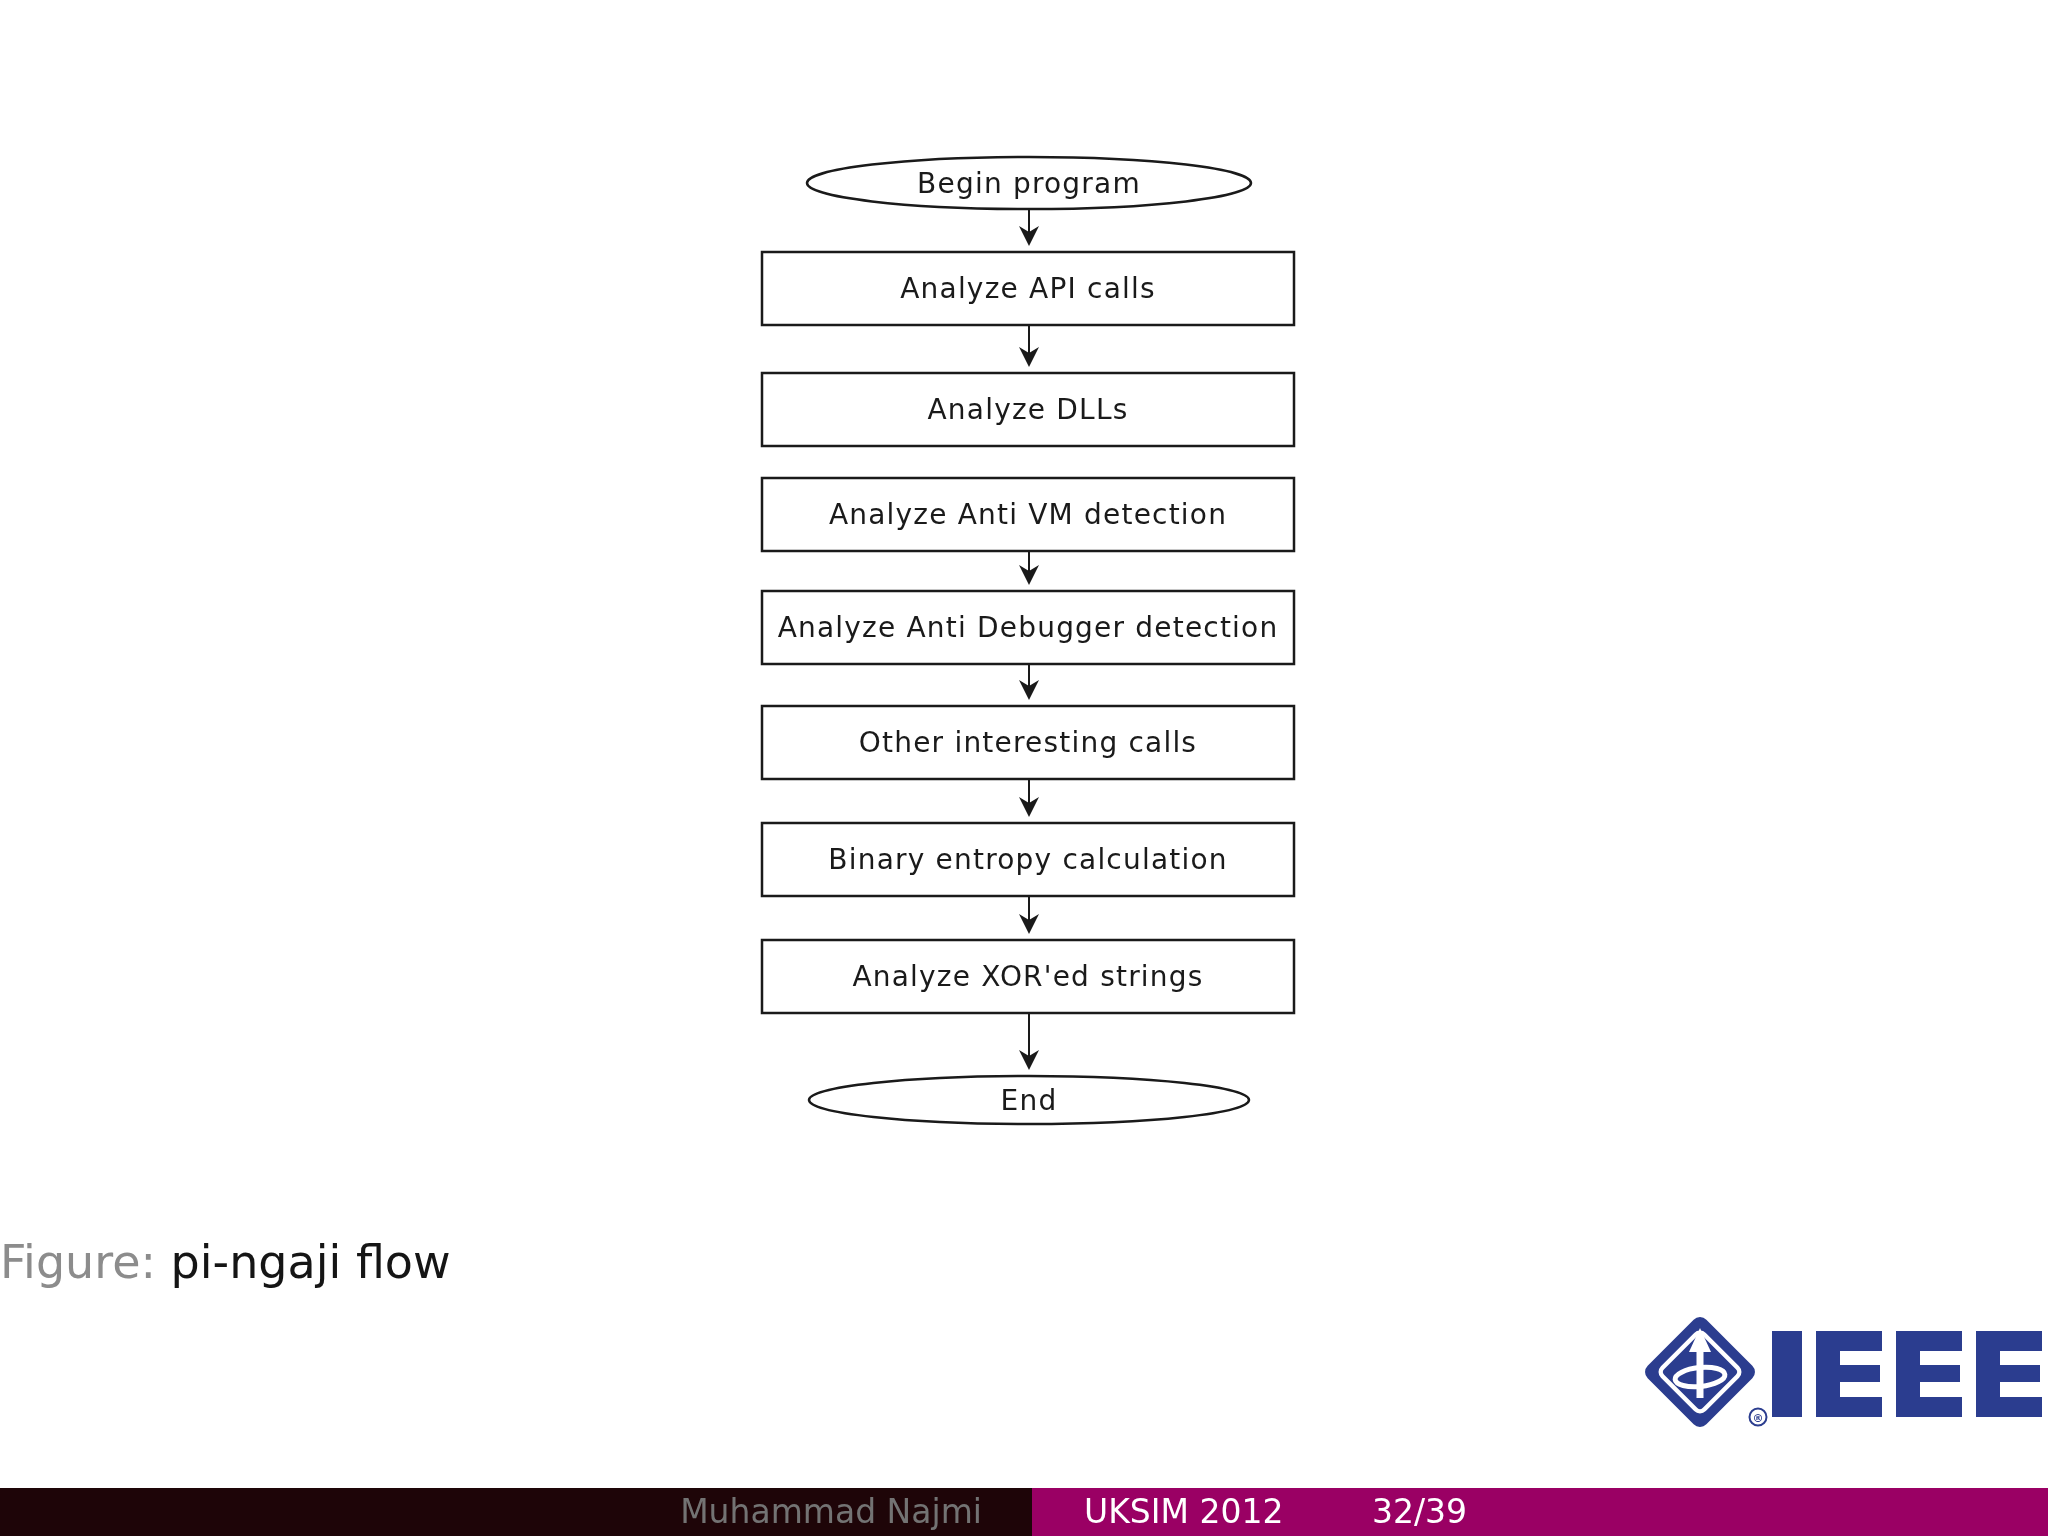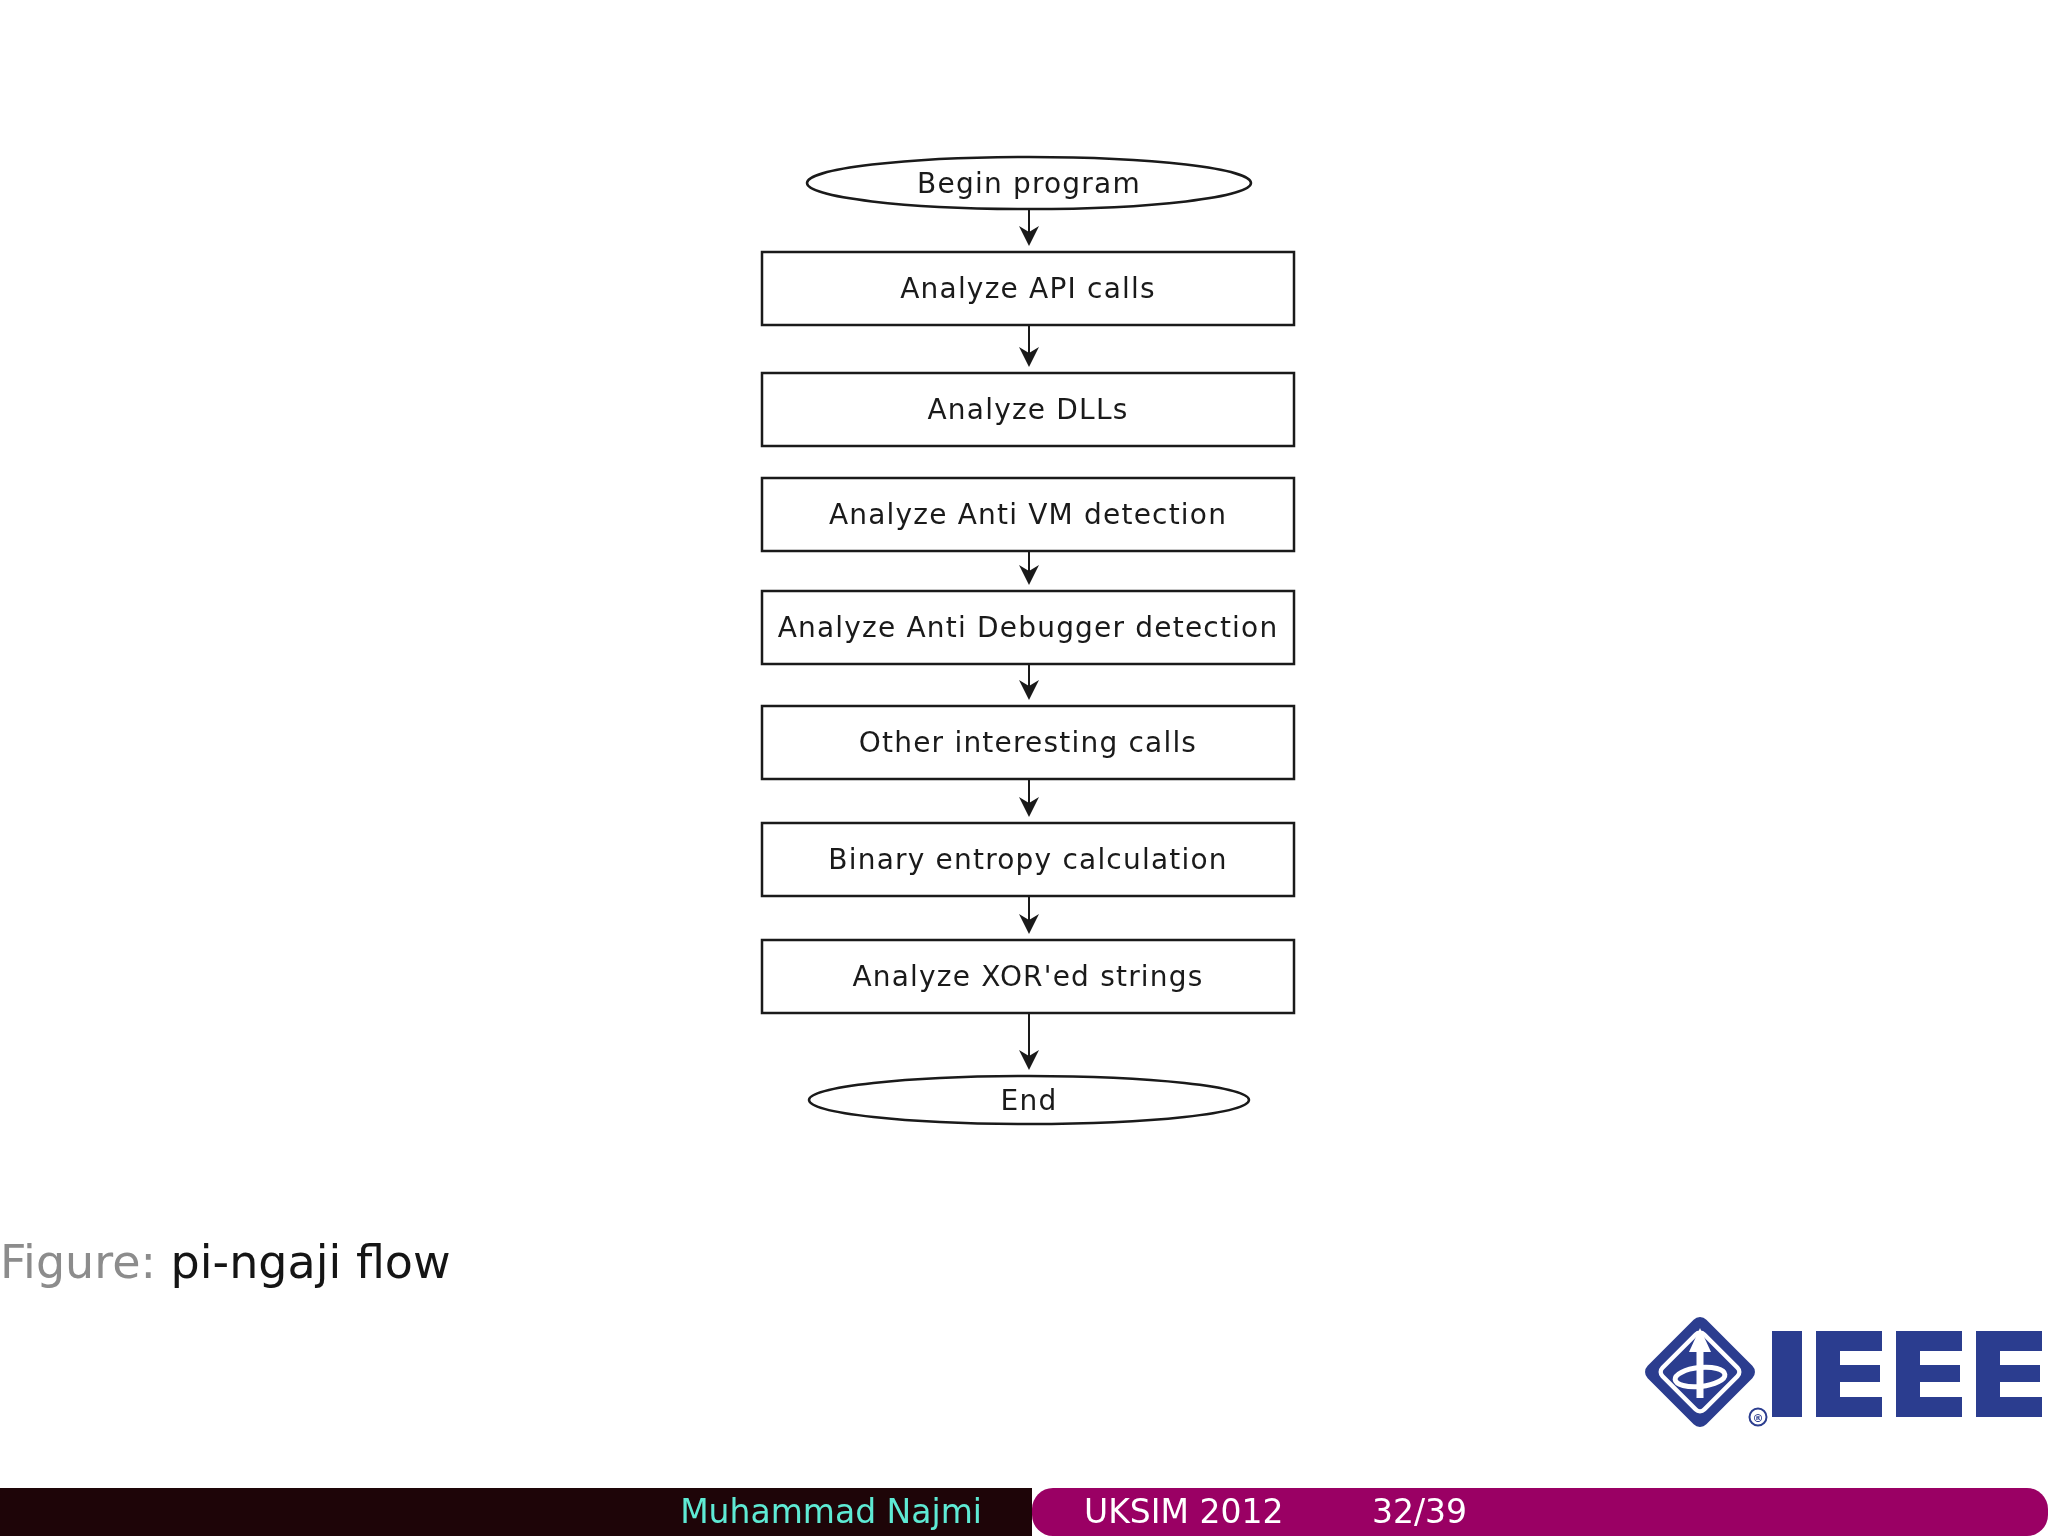--- a/index.html
+++ b/index.html
@@ -16,27 +16,27 @@
   .flow-arrow{stroke:#1a1a1a;stroke-width:2;}
   .caption{
     position:absolute;left:0;top:1232px;width:2048px;height:70px;
     text-align:left;font-size:46px;line-height:60px;white-space:nowrap;
   }
   .caption .cap-label{color:#8c8c8c;}
   .caption .cap-text{color:#151515;}
   .ieee-logo{position:absolute;left:1636px;top:1300px;width:412px;height:136px;}
   .footer{position:absolute;left:0;top:1488px;width:2048px;height:48px;display:flex;}
   .footer-left{
-    width:1032px;height:48px;background:#1e0508;color:#5eead4;
+    width:1032px;height:48px;background:#1e0508;color:#737373;
     font-size:33px;line-height:48px;text-align:right;box-sizing:border-box;
     padding-right:50px;white-space:nowrap;
   }
   .footer-right{
     width:1016px;height:48px;background:#9a0064;color:#ffffff;
-    font-size:33px;line-height:48px;box-sizing:border-box;white-space:nowrap;border-radius:21px;
+    font-size:33px;line-height:48px;box-sizing:border-box;white-space:nowrap;
   }
   .footer-right .conf{margin-left:52px;}
   .footer-right .page{margin-left:78px;}
 </style>
 </head>
 <body>
 
 <div class="slide">
 
   <svg class="flow-svg" width="2048" height="1536" viewBox="0 0 2048 1536">

